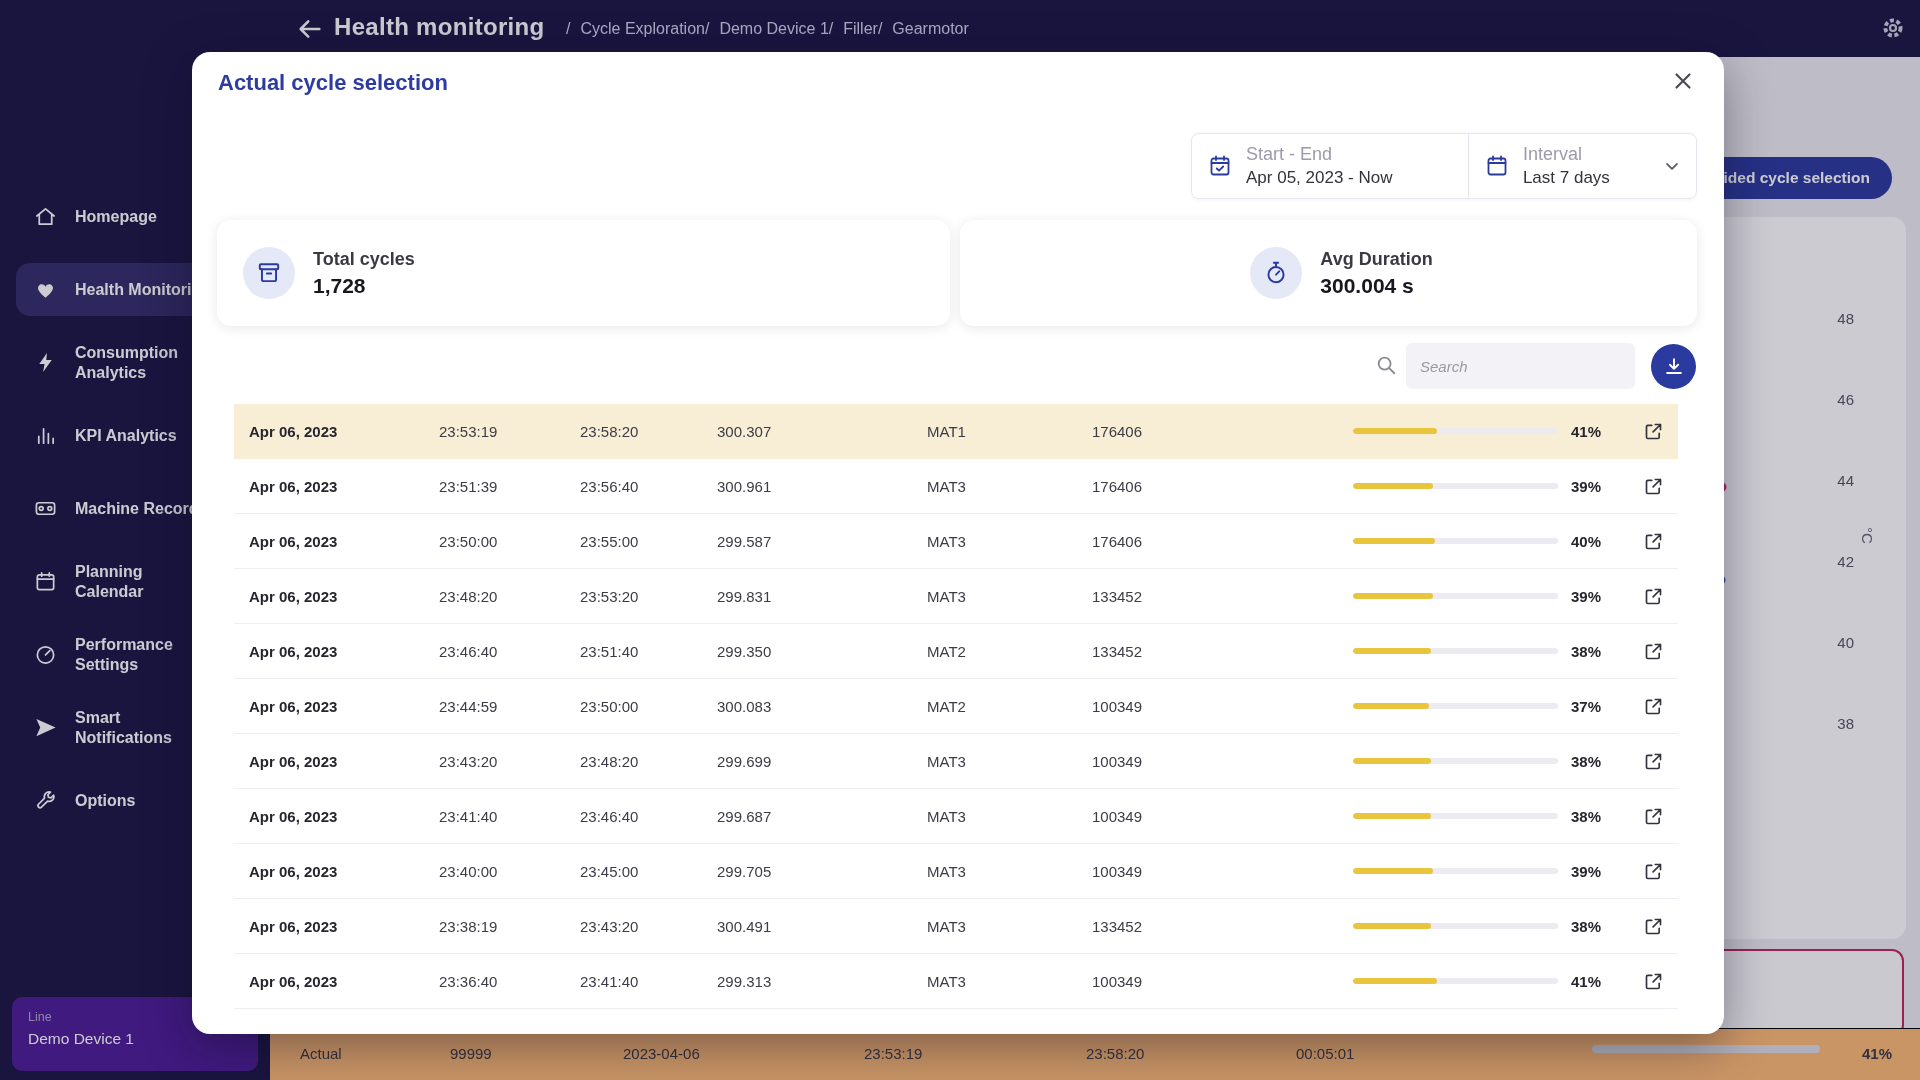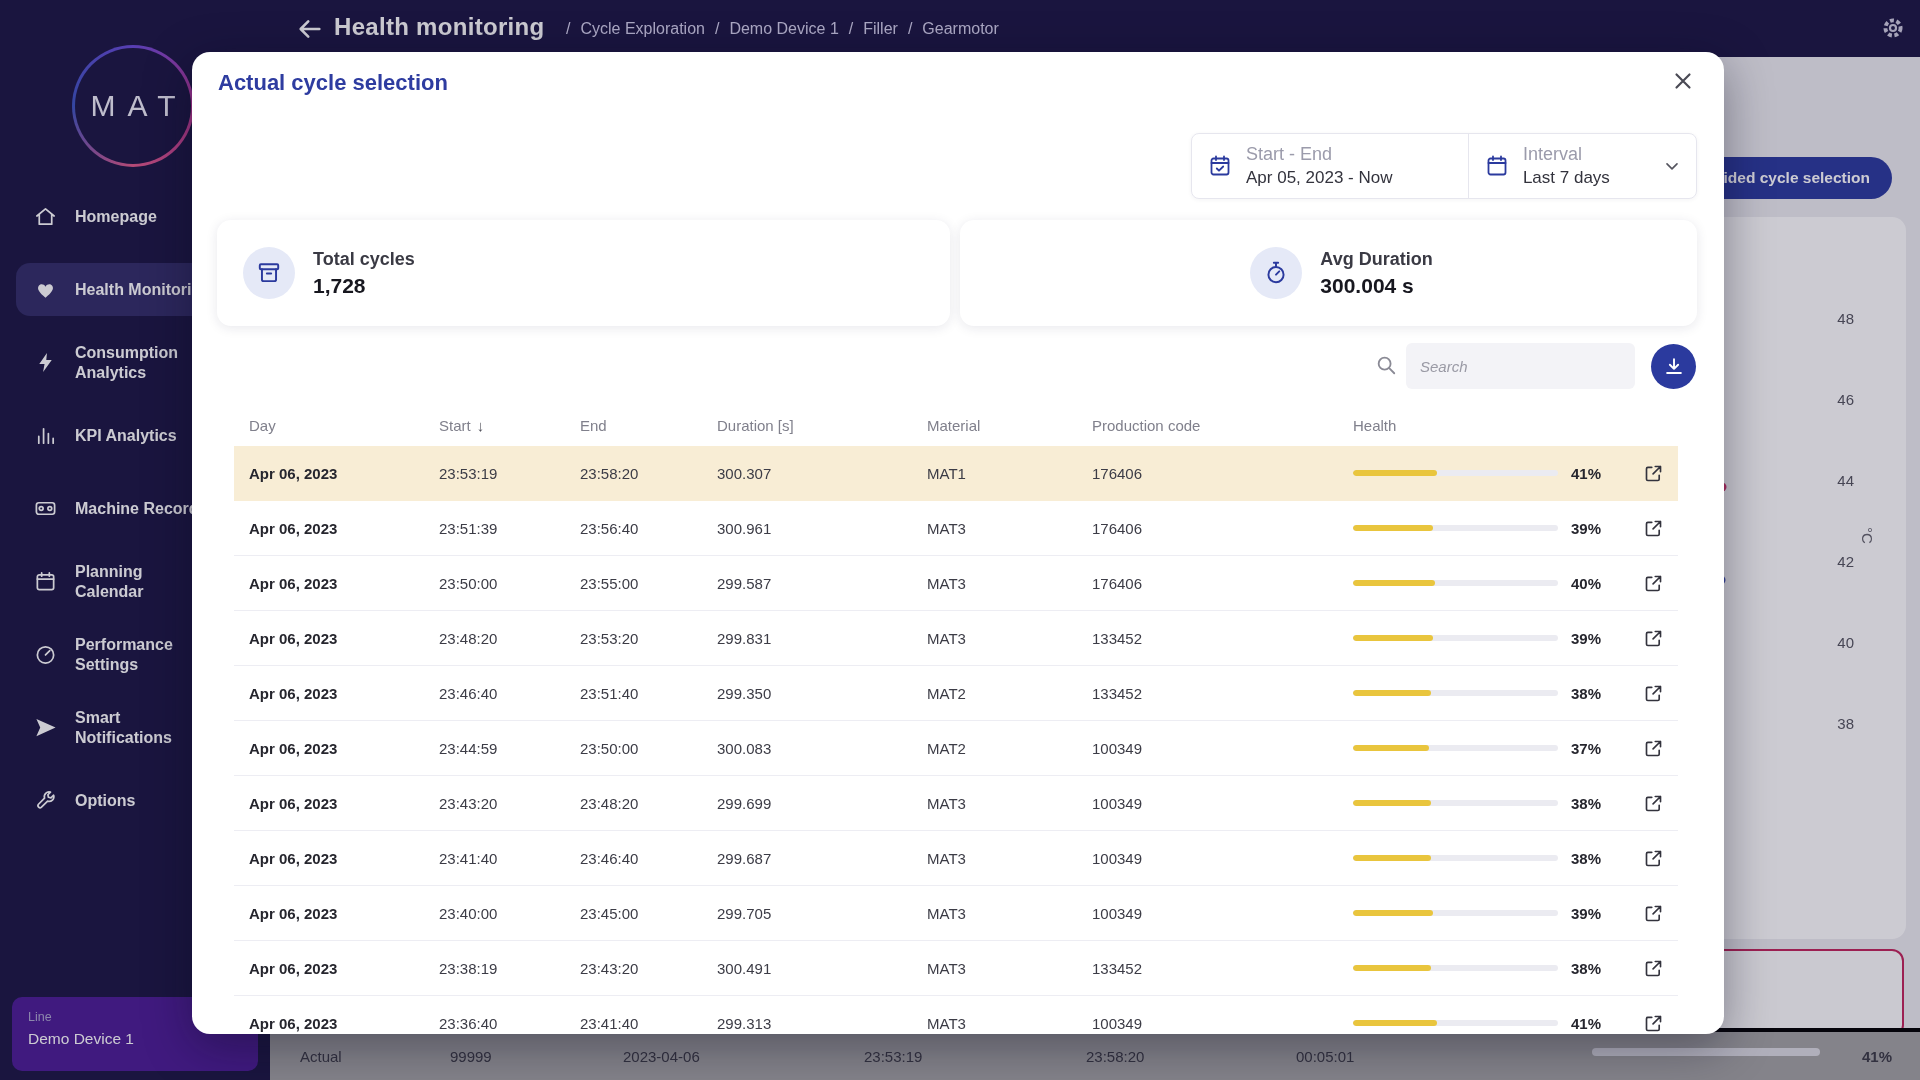--- a/index.html
+++ b/index.html
@@ -3,21 +3,21 @@
 <meta charset="utf-8">
 <style>
   * { margin:0; padding:0; box-sizing:border-box; }
   html,body { width:1920px; height:1080px; overflow:hidden; }
   body { font-family:"Liberation Sans", sans-serif; background:#1b1743; position:relative; }
 
   
   .topbar { position:absolute; left:0; top:0; width:1920px; height:57px; background:#1b1743; z-index:1; display:flex; align-items:center; }
   .back-btn { position:absolute; left:296px; top:15px; width:28px; height:28px; cursor:pointer; }
   .page-title { position:absolute; left:334px; top:13px; color:#fff; font-size:24px; font-weight:bold; letter-spacing:.3px; }
-  .crumbs { position:absolute; left:566px; top:20px; color:#d6d2ee; font-size:16px; display:flex; gap:10px; }
+  .crumbs { position:absolute; left:566px; top:20px; color:#d6d2ee; font-size:16px; display:flex; }
   .crumb::before { content:"/"; margin-right:10px; color:#d6d2ee; }
   .gear-top { position:absolute; right:14px; top:15px; width:26px; height:26px; }
 
   .sidebar { position:absolute; left:0; top:57px; width:270px; height:1023px; background:#1b1743; z-index:1; }
   .logo-ring { position:absolute; left:72px; top:-12px; width:122px; height:122px; border-radius:50%;
     background:conic-gradient(#6a4bd8,#c2399d,#e05a8a,#3d55c0,#6a4bd8); }
   .logo-inner { position:absolute; inset:3px; border-radius:50%; background:#1b1743; display:flex; align-items:center; justify-content:center; }
   .logo-text { color:#efeef8; font-size:30px; letter-spacing:12px; padding-left:12px; font-weight:400; }
   .nav { position:absolute; left:0; top:123px; width:270px; }
   .nav-item { height:73px; display:flex; align-items:center; gap:18px; padding-left:34px; color:#fff; cursor:pointer; position:relative; }
@@ -34,21 +34,21 @@
 
   .content { position:absolute; left:270px; top:57px; right:0; bottom:0; background:#ededf1; z-index:1; }
   .chart-card { position:absolute; left:30px; top:160px; right:14px; height:722px; background:#fff; border-radius:14px; }
   .guided-btn { position:absolute; top:100px; right:28px; width:244px; height:42px; background:#2b3a9e; border-radius:21px;
     color:#fff; font-size:15.5px; font-weight:600; display:flex; align-items:center; justify-content:flex-end; padding-right:22px; cursor:pointer; }
   .axis { position:absolute; right:66px; top:253px; width:40px; }
   .axis span { position:absolute; right:0; color:#55555f; font-size:15px; }
   .axis-unit { position:absolute; right:44px; top:470px; color:#66666f; font-size:15px; transform:rotate(90deg); }
   .mini-chart { position:absolute; right:110px; top:340px; }
   .legend-card { position:absolute; right:16px; top:892px; width:198px; height:88px; background:#fdfdfd; border:2px solid #c2255c; border-radius:12px; }
-  .bottom-strip { position:absolute; left:0; right:0; bottom:0; height:52px; background:#a3a3a3; border-top:4px solid #000000; }
+  .bottom-strip { position:absolute; left:0; right:0; bottom:0; height:52px; background:#fdba74; border-top:1px solid #000000; }
   .bottom-strip span { position:absolute; top:16px; font-size:15px; color:#3a3a44; }
   .bs-actual { left:30px; } .bs-cycle { left:180px; } .bs-date { left:353px; } .bs-start { left:594px; }
   .bs-end { left:816px; } .bs-dur { left:1026px; } .bs-pct { left:1592px; font-weight:bold; }
   .bs-bar { position:absolute; left:1322px; top:22px; width:228px; height:8px; border-radius:4px; background:#dcdce2; overflow:hidden; }
 
   
   .overlay { position:absolute; inset:0; background:rgba(22,20,50,0.22); z-index:5; }
   .modal { position:absolute; left:192px; top:52px; width:1532px; height:982px; background:#fff; border-radius:18px; z-index:10;
     overflow:hidden; box-shadow:0 12px 48px rgba(10,10,30,.4); }
   .modal-title { position:absolute; left:26px; top:18px; color:#2e3ca0; font-size:22px; font-weight:600; }
@@ -118,25 +118,20 @@
   </span>
   <span class="gear-top">
     <svg viewBox="0 0 24 24">
         <circle cx="12" cy="12" r="7" stroke-width="3.6" stroke-dasharray="3.6 2.4"></circle>
         <circle cx="12" cy="12" r="2.8" stroke-width="2"></circle>
       </svg>
   </span>
 </div>
 
 <div class="sidebar">
-  <div class="logo-ring">
-    <div class="logo-inner">
-        <span class="logo-text">MAT</span>
-      </div>
-  </div>
   <div class="nav">
     <div class="nav-item">
       <span class="nav-icon"><svg viewBox="0 0 24 24">
             <path d="M3 11.5 L12 4 L21 11.5 M5.5 10 V20 H18.5 V10"></path>
           </svg></span>
       <span class="lbl">Homepage</span>
     </div>
     <div class="nav-item active">
       <span class="nav-icon"><svg viewBox="0 0 24 24">
             <path class="fill" d="M12 20.5 C5.5 15.5 3 11.5 4.8 8.4 C6.4 5.7 10.3 6 12 9 C13.7 6 17.6 5.7 19.2 8.4 C21 11.5 18.5 15.5 12 20.5 Z"></path>
@@ -295,31 +290,20 @@
         <path d="M15.5 15.5 L21 21"></path>
       </svg></span>
   <input class="search-input" placeholder="Search" style="">
   <span class="download-btn">
       <svg viewBox="0 0 24 24">
         <path d="M12 3.5 V14 M7.5 9.5 L12 14 L16.5 9.5 M4.5 18.5 H19.5"></path>
       </svg>
     </span>
 
   <div class="table-area">
-    <div class="thead">
-      <span class="th">Day</span>
-      <span class="th"><span>Start</span><span class="sort">↓</span></span>
-      <span class="th">End</span>
-      <span class="th">Duration [s]</span>
-      <span class="th">Material</span>
-      <span class="th">Production code</span>
-      <span class="th">Health</span>
-      <span></span>
-        <span></span>
-    </div>
     <div>
   <div class="trow highlight">
     <span class="day">Apr 06, 2023</span>
     <span>23:53:19</span>
     <span>23:58:20</span>
     <span>300.307</span>
     <span>MAT1</span>
     <span>176406</span>
     <span>
             <span class="bar-track">

